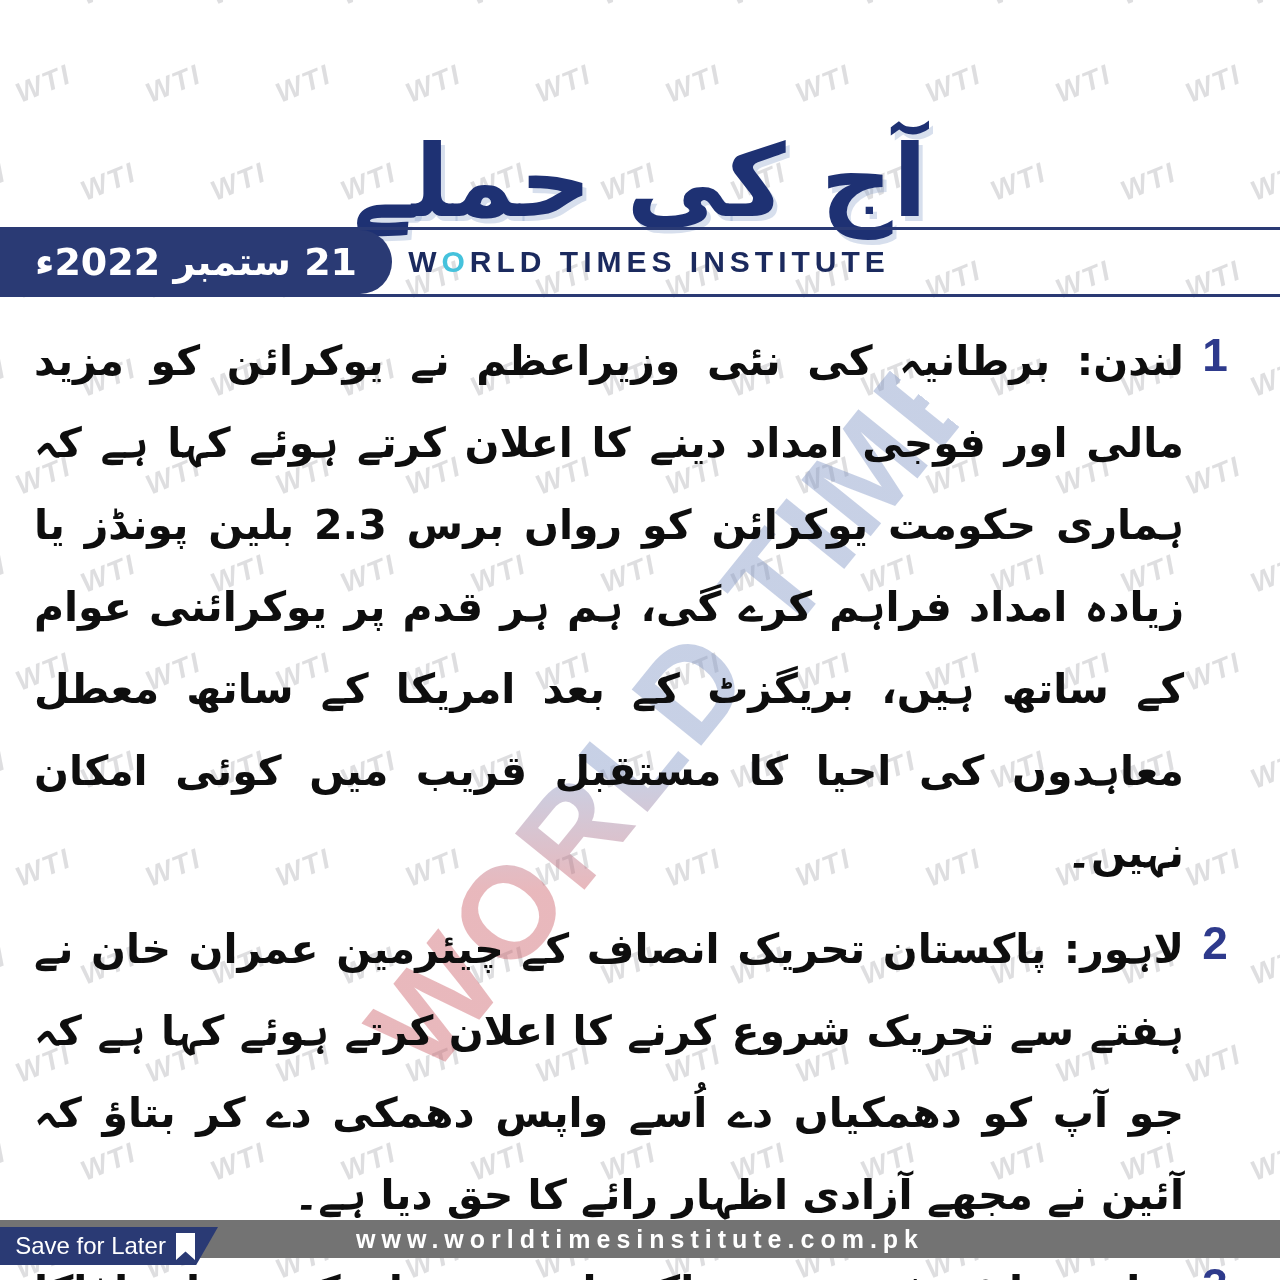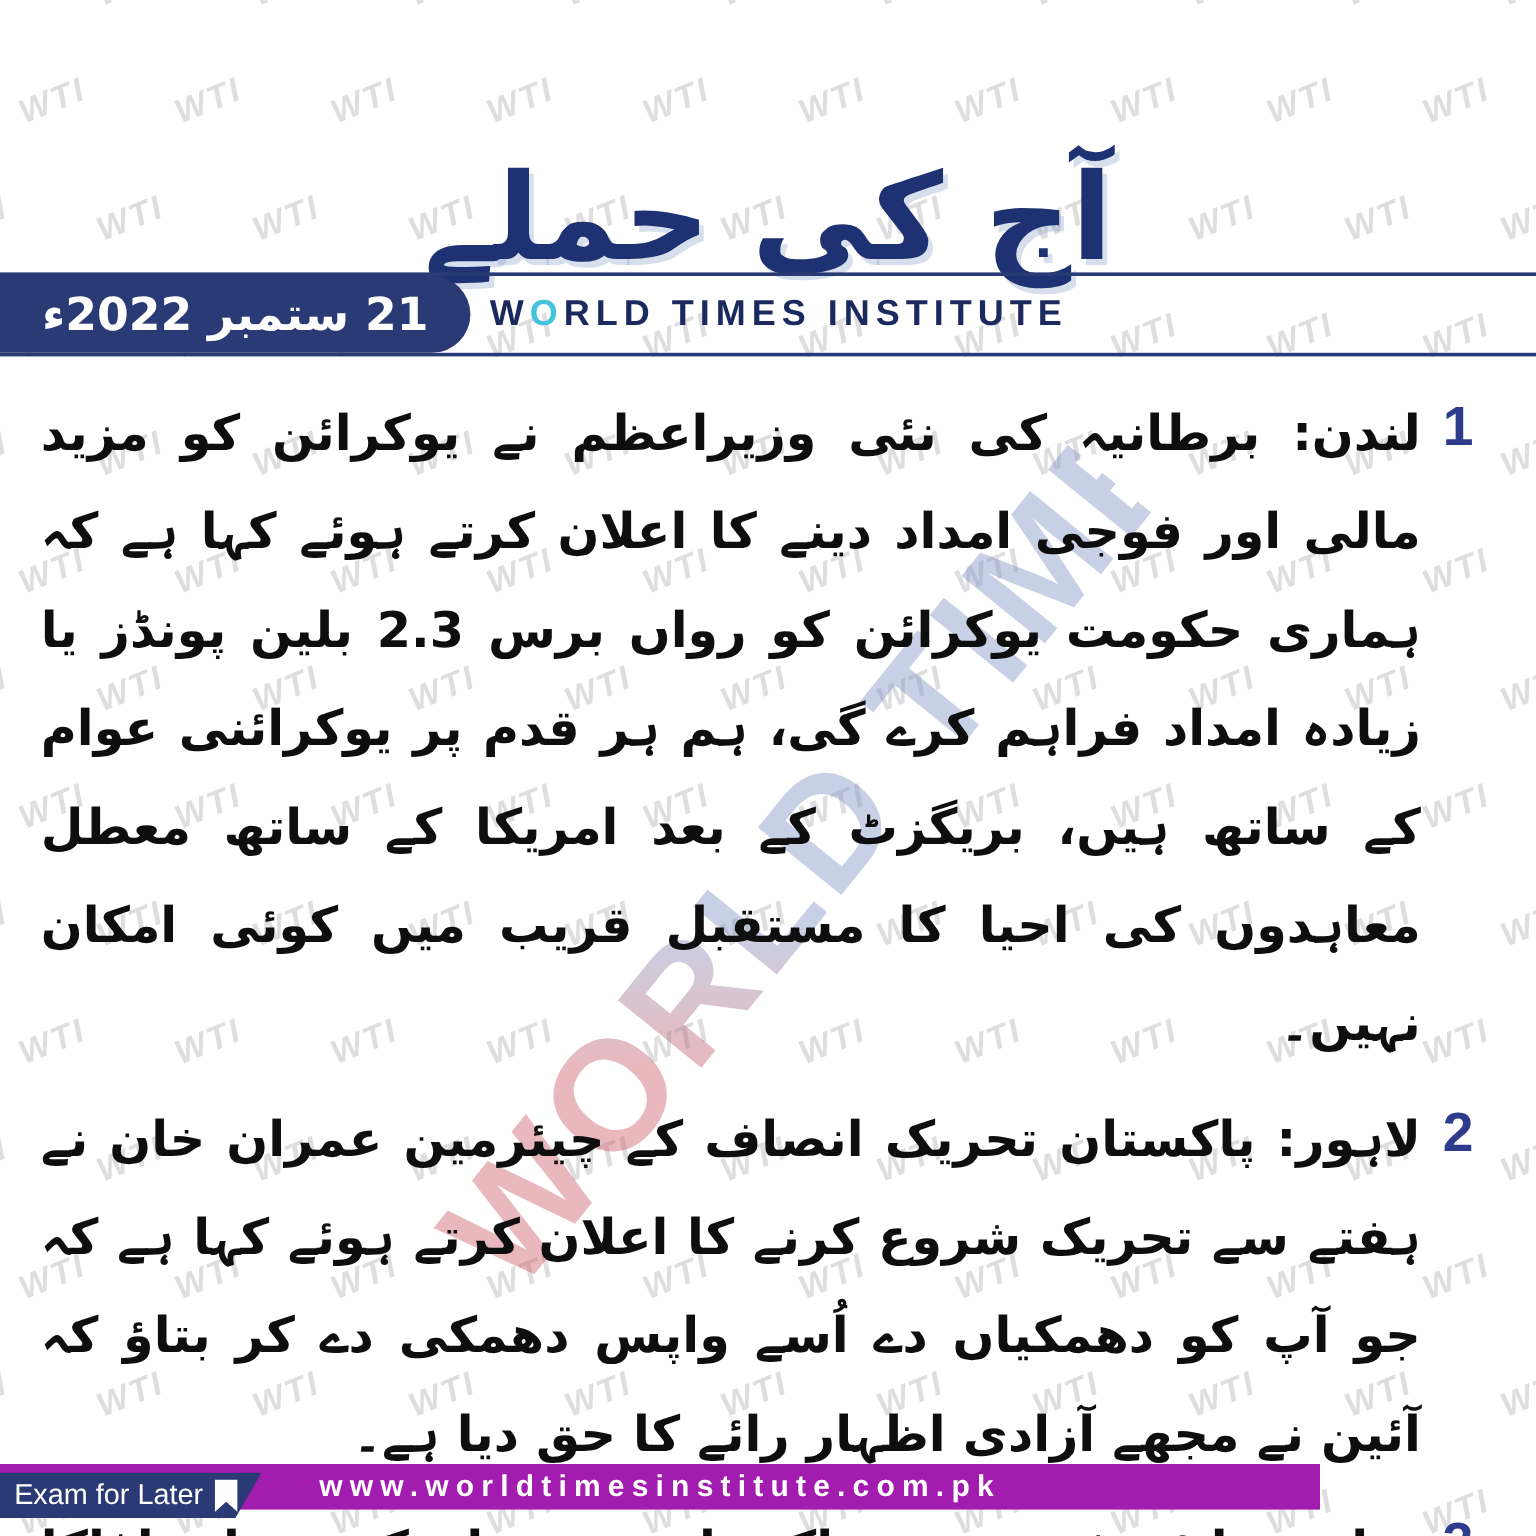--- a/index.html
+++ b/index.html
@@ -60,21 +60,21 @@
     flex:0 0 62px;direction:ltr;text-align:center;padding-top:8px;
     font-family:"Liberation Sans",sans-serif;font-weight:700;font-size:46px;color:#2e3a8c;
   }
   .news-text{
     margin:0;flex:1;direction:rtl;text-align:justify;
     font-family:"DejaVu Sans",sans-serif;font-weight:700;font-size:41px;
     line-height:2.0;color:#0e0e0e;
   }
   
   .footer-bar{
-    position:absolute;left:0;top:1220px;width:1100px;height:38px;background:#a21caf;z-index:3;
+    position:absolute;left:0;top:1220px;width:1280px;height:38px;background:#737373;z-index:3;
     display:flex;align-items:center;justify-content:center;
   }
   .footer-url{color:#fff;font-family:"Liberation Sans",sans-serif;font-weight:700;font-size:25px;letter-spacing:6px;}
   .save-tab{
     position:absolute;left:0;top:1227px;width:218px;height:38px;background:#2a3a74;z-index:4;
     display:flex;align-items:center;justify-content:center;gap:10px;
     clip-path:polygon(0 0,100% 0,90% 100%,0 100%);
     color:#fff;font-family:"Liberation Sans",sans-serif;font-size:24px;cursor:pointer;
   }
   .save-tab .bm{display:inline-flex;margin-right:8px;}
@@ -260,21 +260,21 @@
       <div class="news-number">3</div>
       <p class="news-text">بھارتی ایئر فورس نے پاکستان پر حملے کے دوران لڑاکا طیارے کے گرنے اور زخمی حالت میں گرفتار ہونے والے ونگ کمانڈر ابھینندن کو وقت سے پہلے ریٹائرمنٹ</p>
     </div>
   </div>
 
   <div class="footer-bar">
     <span class="footer-url">www.worldtimesinstitute.com.pk</span>
   </div>
 
   <div class="save-tab">
-    <span>Exam for Later</span>
+    <span>Save for Later</span>
     <span class="bm">
       <svg width="19" height="27" viewBox="0 0 19 27" aria-hidden="true">
         <path d="M0 0 H19 V27 L9.5 18.5 L0 27 Z" fill="#ffffff"></path>
       </svg>
     </span>
   </div>
 
 </div>
 
 </body></html>

